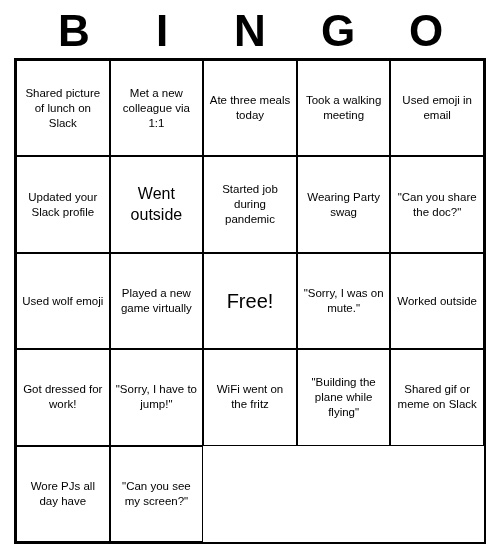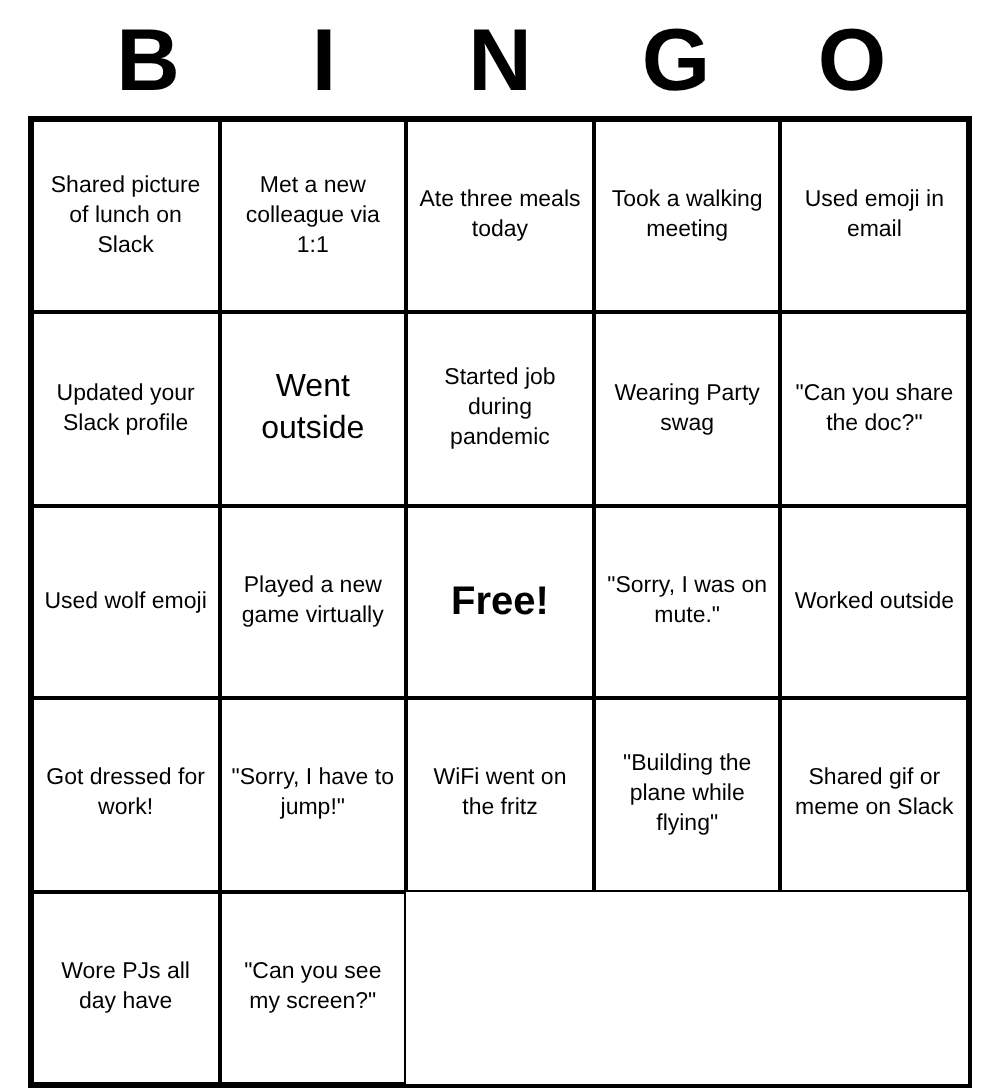--- a/index.html
+++ b/index.html
@@ -45,21 +45,21 @@
       justify-content: center;
       text-align: center;
       padding: 4px;
       font-size: 11.5px;
       line-height: 1.3;
       color: #000;
       background: #fff;
     }
     .bingo-cell.free {
       font-size: 20px;
-      font-weight: bold;
+      font-weight: normal;
     }
     .bingo-cell.large-text {
       font-size: 16px;
       font-weight: normal;
     }
   </style>
 </head>
 <body>
 
 <div id="bingo-header">

